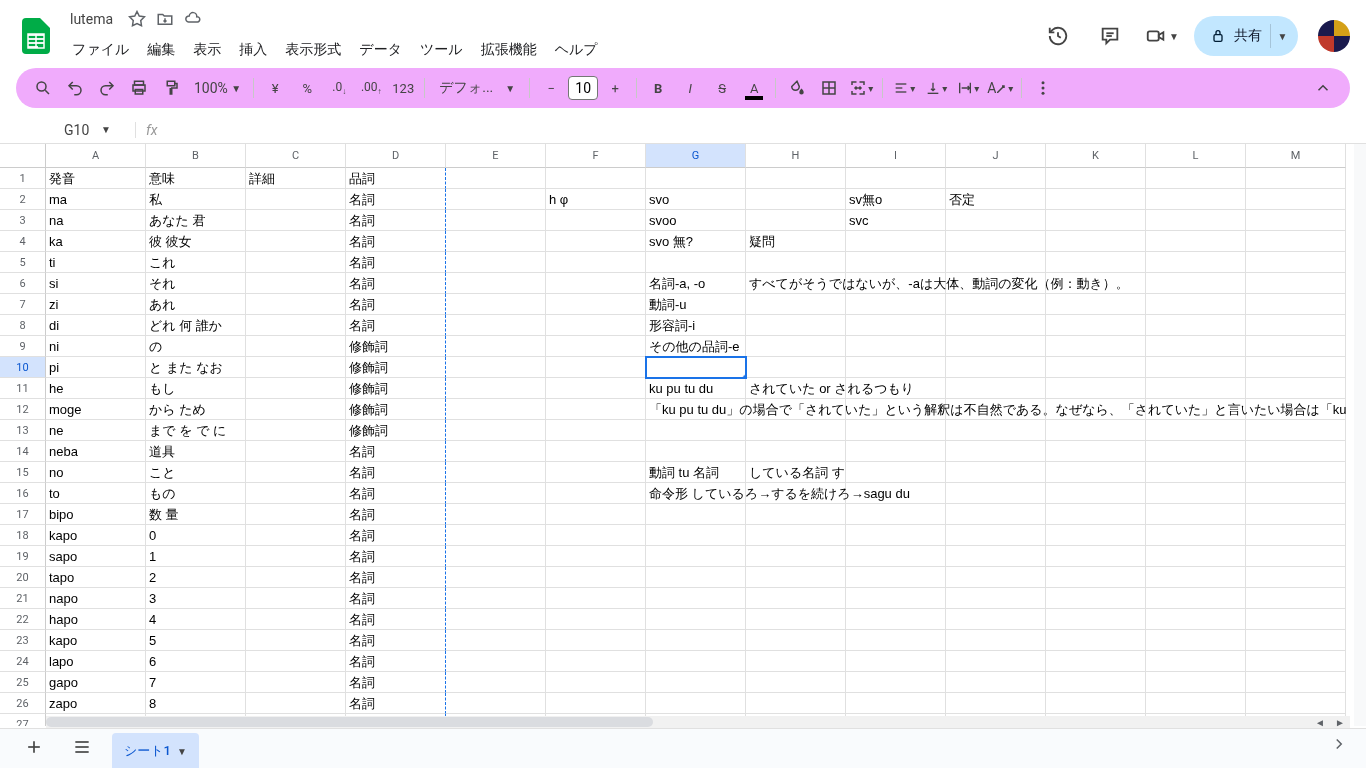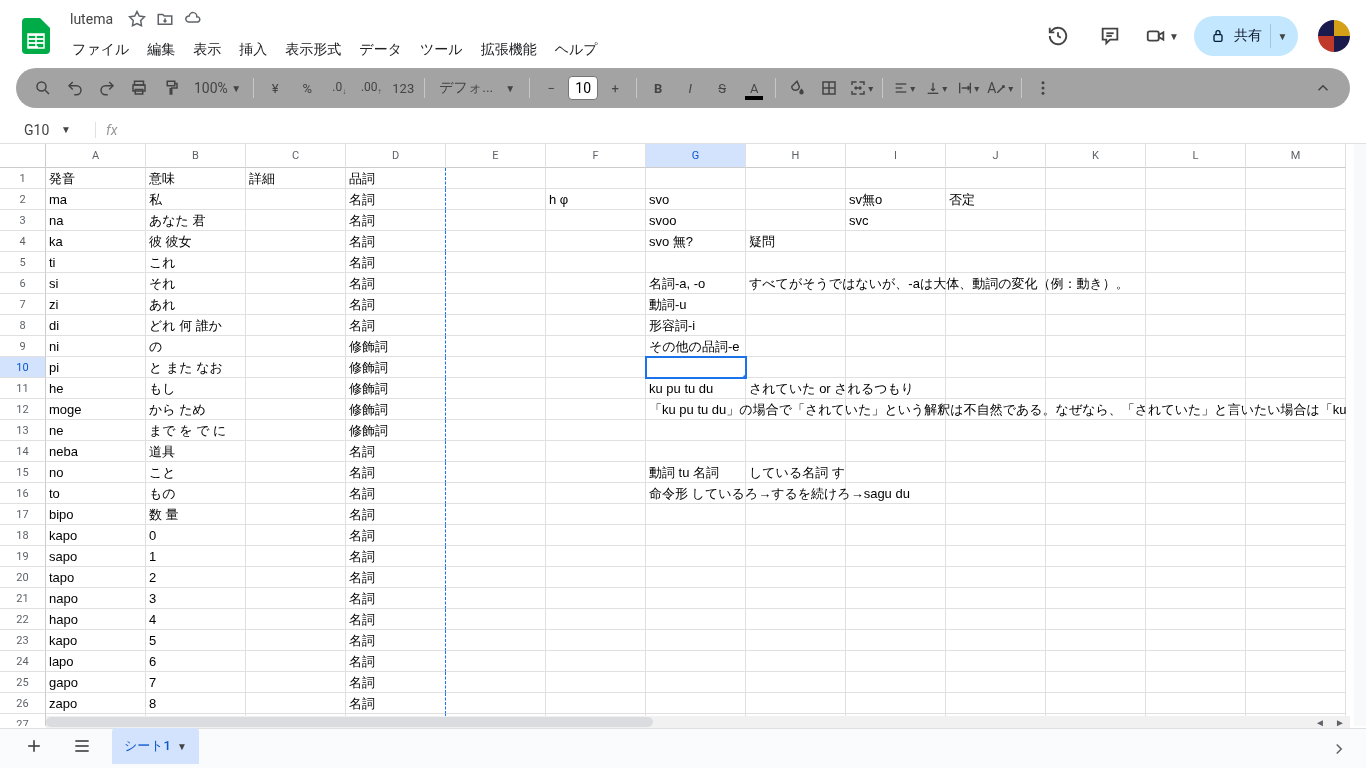--- a/index.html
+++ b/index.html
@@ -17,35 +17,35 @@
 .menu-item { font-size: 14px; color: #202124; padding: 4px 8px; cursor: pointer; border-radius: 4px; }
 .header-right { display: flex; align-items: center; gap: 12px; }
 .hr-icon { width: 40px; height: 40px; display: flex; align-items: center; justify-content: center; color: #444; cursor: pointer; border-radius: 50%; }
 .share-btn { display: flex; align-items: center; background: #c2e7ff; border-radius: 40px; height: 40px; padding: 0 4px 0 16px; cursor: pointer; gap: 8px; }
 .share-btn-main { display: flex; align-items: center; gap: 8px; font-size: 14px; font-weight: 500; color: #0f172a; }
 .share-dropdown { width: 24px; display: flex; align-items: center; justify-content: center; border-left: 1px solid rgba(0,0,0,0.15); height: 24px; }
 .avatar-wrap { width: 32px; height: 32px; border-radius: 50%; overflow: hidden; margin-left: 8px; }
 .avatar { width: 32px; height: 32px; display: grid; grid-template-columns: 1fr 1fr; grid-template-rows: 1fr 1fr; }
 
 
-.toolbar { display: flex; align-items: center; background: #a3a3a3; border-radius: 24px; margin: 4px 16px 8px 16px; height: 40px; padding: 0 12px; gap: 2px; }
+.toolbar { display: flex; align-items: center; background: #f0abfc; border-radius: 24px; margin: 4px 16px 8px 16px; height: 40px; padding: 0 12px; gap: 2px; }
 .tb-btn { min-width: 30px; height: 30px; display: flex; align-items: center; justify-content: center; color: #444; cursor: pointer; border-radius: 4px; font-size: 13px; }
 .tb-sep { width: 1px; height: 20px; background: #c7c7c7; margin: 0 4px; }
 .zoom-box { font-size: 14px; padding: 0 6px; }
 .font-select { font-size: 14px; padding: 0 8px; min-width: 70px; display: flex; align-items: center; gap: 12px; }
 .font-size-box { border: 1px solid #747775; border-radius: 4px; width: 30px; height: 24px; display: flex; align-items: center; justify-content: center; font-size: 14px; background: #fff; }
 .tb-dropdown-icon { font-size: 10px; color: #444; }
 .tb-right { margin-left: auto; }
 .text-color-btn { position: relative; }
 .text-color-bar { position: absolute; bottom: 3px; left: 6px; right: 6px; height: 4px; background: #000; }
 .fill-color-btn { position: relative; }
 
 
 .formula-row { display: flex; align-items: center; border-bottom: 1px solid #e0e0e0; height: 28px; }
-.name-box { width: 96px; border-right: 1px solid #e0e0e0; font-size: 14px; color: #444; padding: 0 24px; display: flex; align-items: center; justify-content: space-between; }
+.name-box { width: 96px; border-right: 1px solid #e0e0e0; font-size: 14px; color: #444; padding: 0 24px; display: flex; align-items: center; justify-content: space-between; margin-left: 40px; }
 .fx-label { padding: 0 10px; color: #999; font-style: italic; font-size: 14px; }
 
 
 .grid-wrap { position: relative; height: 582px; overflow: hidden; }
 .grid { display: grid; grid-template-columns: 46px 100px 100px 100px 100px 100px 100px 100px 100px 100px 100px 100px 100px 100px; position: absolute; top: 0; left: 0; }
 .col-header { background: #fff; border-right: 1px solid #e0e0e0; border-bottom: 1px solid #ccc; text-align: center; font-size: 11px; color: #5f6368; height: 24px; line-height: 24px; }
 .col-header.selected { background: #d3e3fd; color: #0b57d0; }
 .row-header { background: #fff; border-right: 1px solid #ccc; border-bottom: 1px solid #e0e0e0; text-align: center; font-size: 11px; color: #5f6368; height: 21px; line-height: 21px; }
 .row-header.selected { background: #d3e3fd; color: #0b57d0; }
 .corner { background: #fff; border-right: 1px solid #ccc; border-bottom: 1px solid #ccc; }
@@ -55,21 +55,21 @@
 .active-cell { outline: 2px solid #1a73e8; outline-offset: -1px; position: relative; }
 .active-handle { position: absolute; right: -4px; bottom: -4px; width: 7px; height: 7px; background: #1a73e8; border: 1px solid #fff; border-radius: 50%; z-index: 10; }
 
 
 .hscroll { position: absolute; bottom: 40px; left: 46px; right: 16px; height: 12px; background: #f1f1f1; display: flex; align-items: center; }
 .hscroll-track { flex: 1; position: relative; height: 12px; }
 .hscroll-thumb { position: absolute; left: 0; width: 48%; height: 10px; background: #dadce0; border-radius: 6px; top: 1px; }
 .hscroll-btn { width: 20px; height: 12px; display: flex; align-items: center; justify-content: center; color: #5f6368; font-size: 10px; background: #f1f1f1; }
 
 
-.sheet-bar { position: absolute; bottom: 0; left: 0; right: 0; height: 40px; background: #f9fbfd; border-top: 1px solid #e0e0e0; display: flex; align-items: flex-end; padding: 0 40px 4px 16px; gap: 12px; }
+.sheet-bar { position: absolute; bottom: 0; left: 0; right: 0; height: 40px; background: #f9fbfd; border-top: 1px solid #e0e0e0; display: flex; align-items: flex-start; padding: 0 40px 16px 16px; gap: 12px; }
 .sheet-btn { width: 36px; height: 36px; display: flex; align-items: center; justify-content: center; color: #444; cursor: pointer; border-radius: 4px; }
 .sheet-tab { background: #d3e3fd; color: #0b57d0; padding: 0 12px; height: 36px; display: flex; align-items: center; gap: 6px; border-radius: 4px 4px 0 0; font-size: 13px; font-weight: 500; margin-top: 4px; }
 .explore-btn { position: absolute; right: 12px; width: 30px; height: 30px; display: flex; align-items: center; justify-content: center; color: #5f6368; }
 
 .vscroll { position: absolute; right: 0; top: 0; width: 12px; bottom: 0; background: #f8f9fa; }
 </style>
 </head>
 <body>
 
 <div class="header">

